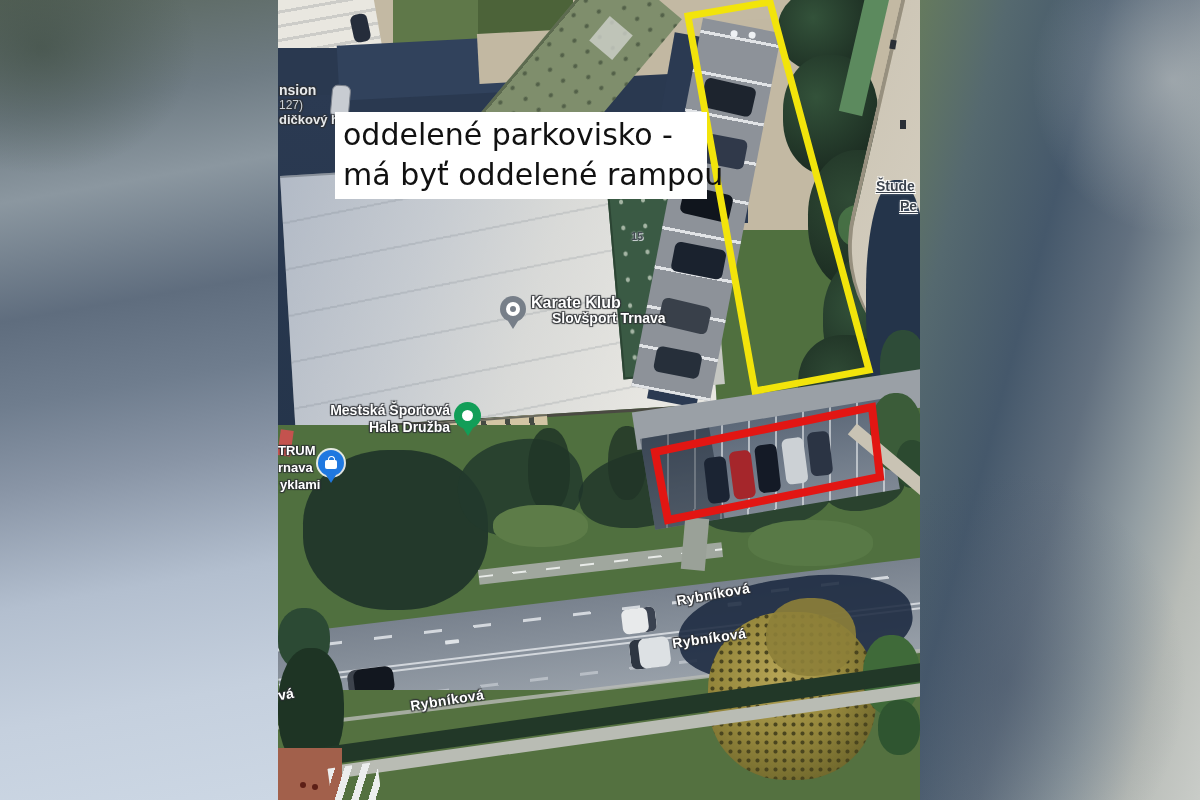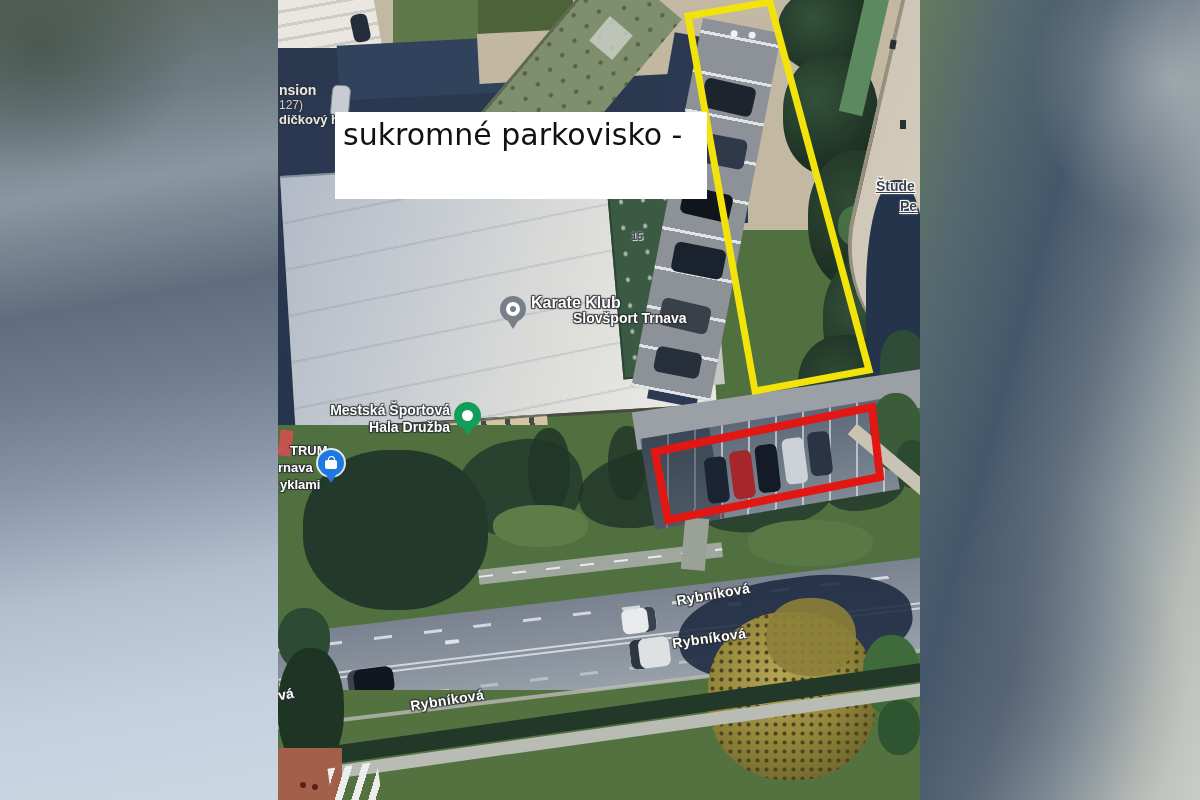--- a/index.html
+++ b/index.html
@@ -183,43 +183,44 @@
     <div class="mlabel soft" style="left:1px;top:112px;font-size:13px;">dičkový hote</div>
 
     <div class="mlabel" style="left:353px;top:230px;font-size:11px;color:#434a52;text-shadow:0 0 2px rgba(225,228,232,.9),1px 1px 0 rgba(225,228,232,.8);">15</div>
 
     <div class="pin" style="left:222px;top:296px;width:26px;height:26px;--c:#777f89;">
       <span class="ring"></span>
       <span class="dot"></span>
       <span class="tail"></span>
     </div>
     <div class="mlabel" style="left:253px;top:294px;font-size:16px;">Karate Klub</div>
-    <div class="mlabel" style="left:269px;top:310px;font-size:14px;padding-left:26px;">Slovšport Trnava</div>
+    <div class="mlabel" style="left:248px;top:310px;font-size:14px;padding-left:26px;">Slovšport Trnava</div>
 
     <div class="mlabel" style="left:40px;top:402px;width:132px;text-align:right;font-size:14px;">Mestská Športová</div>
     <div class="mlabel" style="left:40px;top:419px;width:132px;text-align:right;font-size:14px;">Hala Družba</div>
     <div class="pin" style="left:176px;top:402px;width:27px;height:27px;--c:#129e58;">
       <span class="ring wide"></span>
       <span class="tail"></span>
     </div>
 
-    <div class="mlabel" style="left:12px;top:443px;font-size:13px;">TRUM</div>
+    <div class="mlabel" style="left:0;top:443px;font-size:13px;">TRUM</div>
     <div class="mlabel" style="left:0;top:460px;font-size:13px;">rnava</div>
     <div class="mlabel" style="left:2px;top:477px;font-size:13px;text-align:center;">yklami</div>
     <div class="pin" style="left:40px;top:450px;width:26px;height:26px;--c:#1f78e0;box-shadow:0 0 0 2px rgba(255,255,255,.85);">
       <span class="bag"></span>
       <span class="tail"></span>
     </div>
 
     <div class="mlabel dark" style="left:598px;top:178px;font-size:14px;">Štude</div>
     <div class="mlabel dark" style="left:622px;top:198px;font-size:14px;">Pe</div>
 
     <div class="mlabel" style="left:398px;top:586px;font-size:14px;letter-spacing:.4px;transform:rotate(-10deg);">Rybníková</div>
     <div class="mlabel" style="left:394px;top:630px;font-size:14px;letter-spacing:.4px;transform:rotate(-8deg);">Rybníková</div>
     <div class="mlabel" style="left:132px;top:692px;font-size:14px;letter-spacing:.4px;transform:rotate(-9deg);">Rybníková</div>
     <div class="mlabel" style="left:0;top:686px;font-size:14px;transform:rotate(-10deg);">vá</div>
 
     <div class="note" style="left:57px;top:112px;width:356px;height:80px;color:#111;">
-      <div>sukromné parkovisko -</div>
+      <div>oddelené parkovisko -</div>
+      <div>má byť oddelené rampou</div>
     </div>
 
   </div>
 </div>
 
 </body></html>

